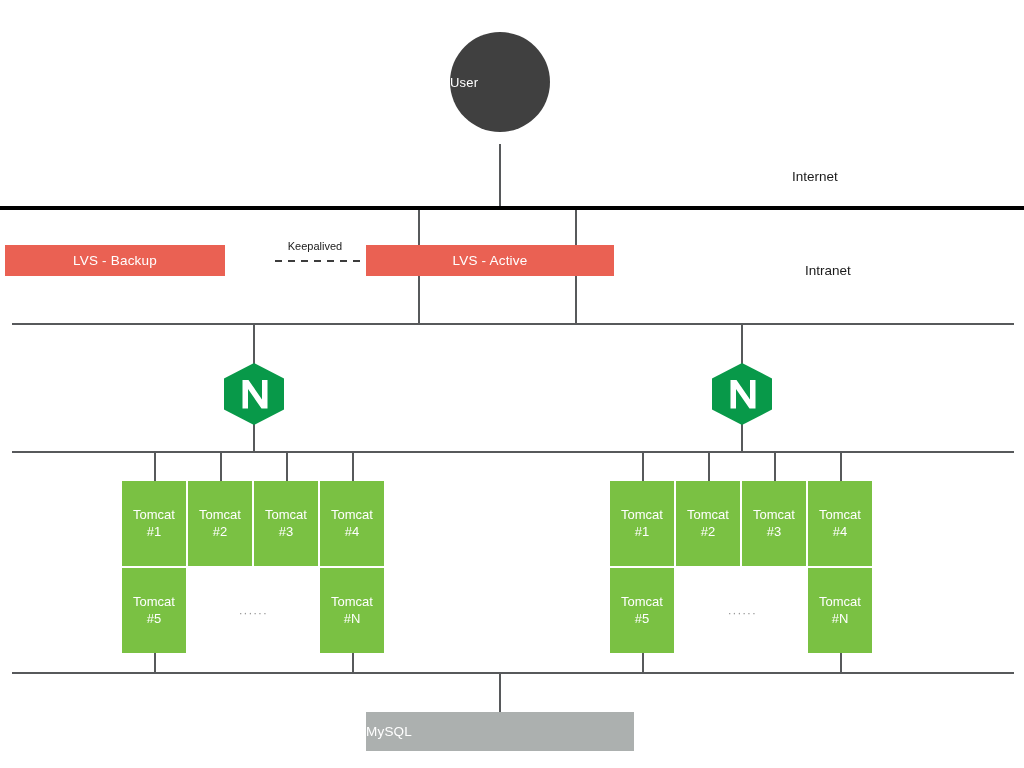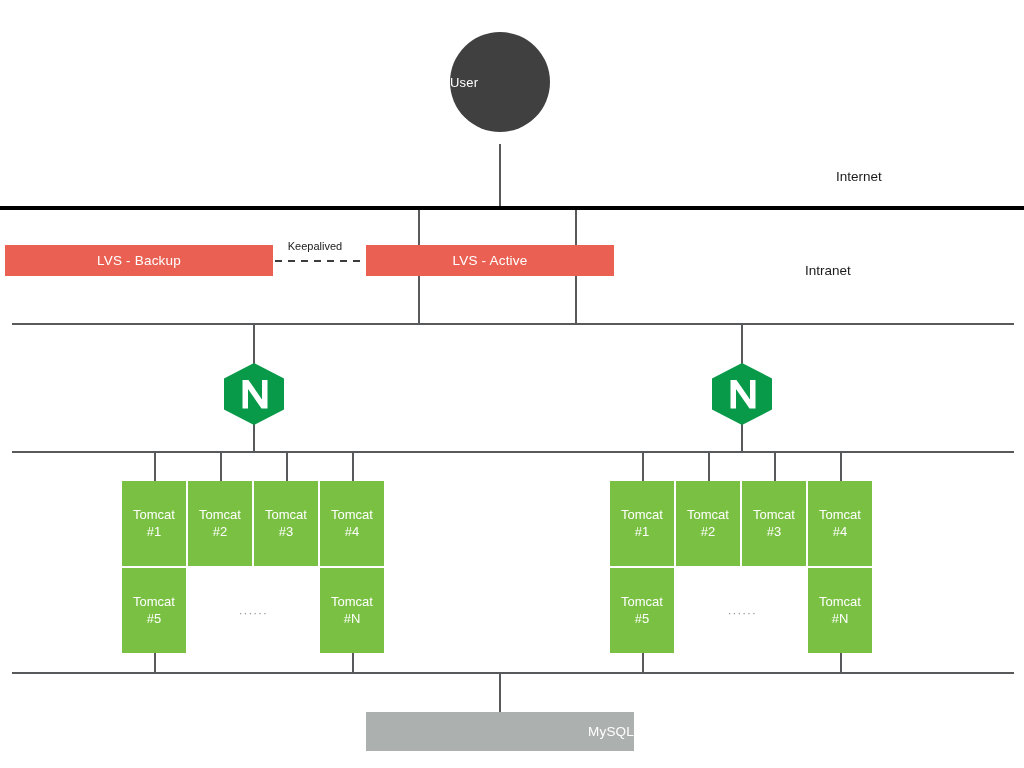--- a/index.html
+++ b/index.html
@@ -45,34 +45,34 @@
     letter-spacing: .2px;
   }
 
   
   .zone-label {
     position: absolute;
     color: #1a1a1a;
     font-size: 13.5px;
     white-space: nowrap;
   }
-  .zone-internet { left: 836px; top: 169px; }
+  .zone-internet { left: 792px; top: 169px; }
   .zone-intranet { left: 805px; top: 232px; margin-top: 31px; }
 
   
   .lvs-box {
     position: absolute;
     top: 245px;
     height: 31px;
     background: #EA6153;
     display: flex;
     align-items: center;
     justify-content: center;
   }
-  .lvs-backup { left: 5px; width: 268px; }
+  .lvs-backup { left: 5px; width: 220px; }
   .lvs-active { left: 366px; width: 248px; }
   .lvs-label {
     color: #ffffff;
     font-size: 13.5px;
     letter-spacing: .2px;
   }
 
   .keepalived-label {
     position: absolute;
     left: 279px;
@@ -127,21 +127,21 @@
   
   .mysql-box {
     position: absolute;
     left: 366px;
     top: 712px;
     width: 268px;
     height: 39px;
     background: #ACB0AF;
     display: flex;
     align-items: center;
-    justify-content: flex-end;
+    justify-content: flex-start;
   }
   .mysql-label {
     color: #ffffff;
     font-size: 13.5px;
     letter-spacing: .2px;
   }
 </style>
 </head>
 <body>
 

